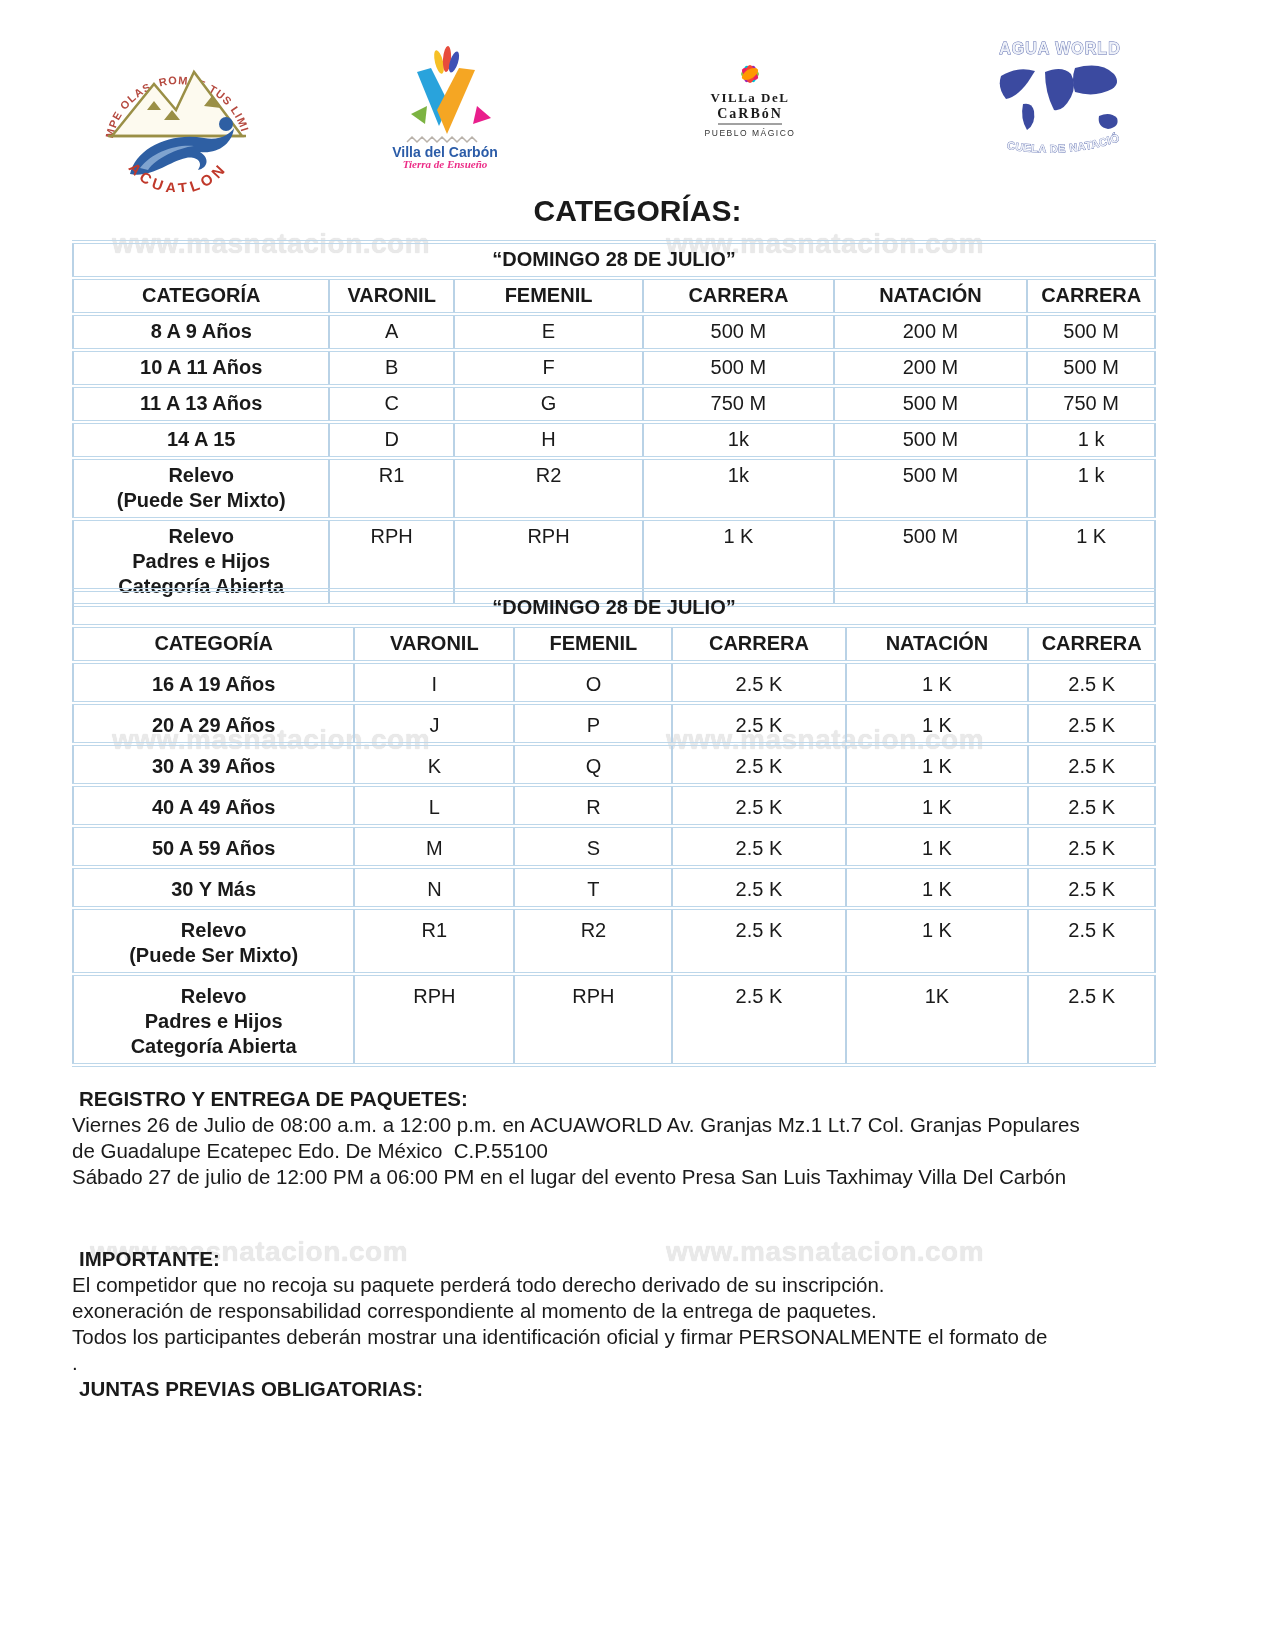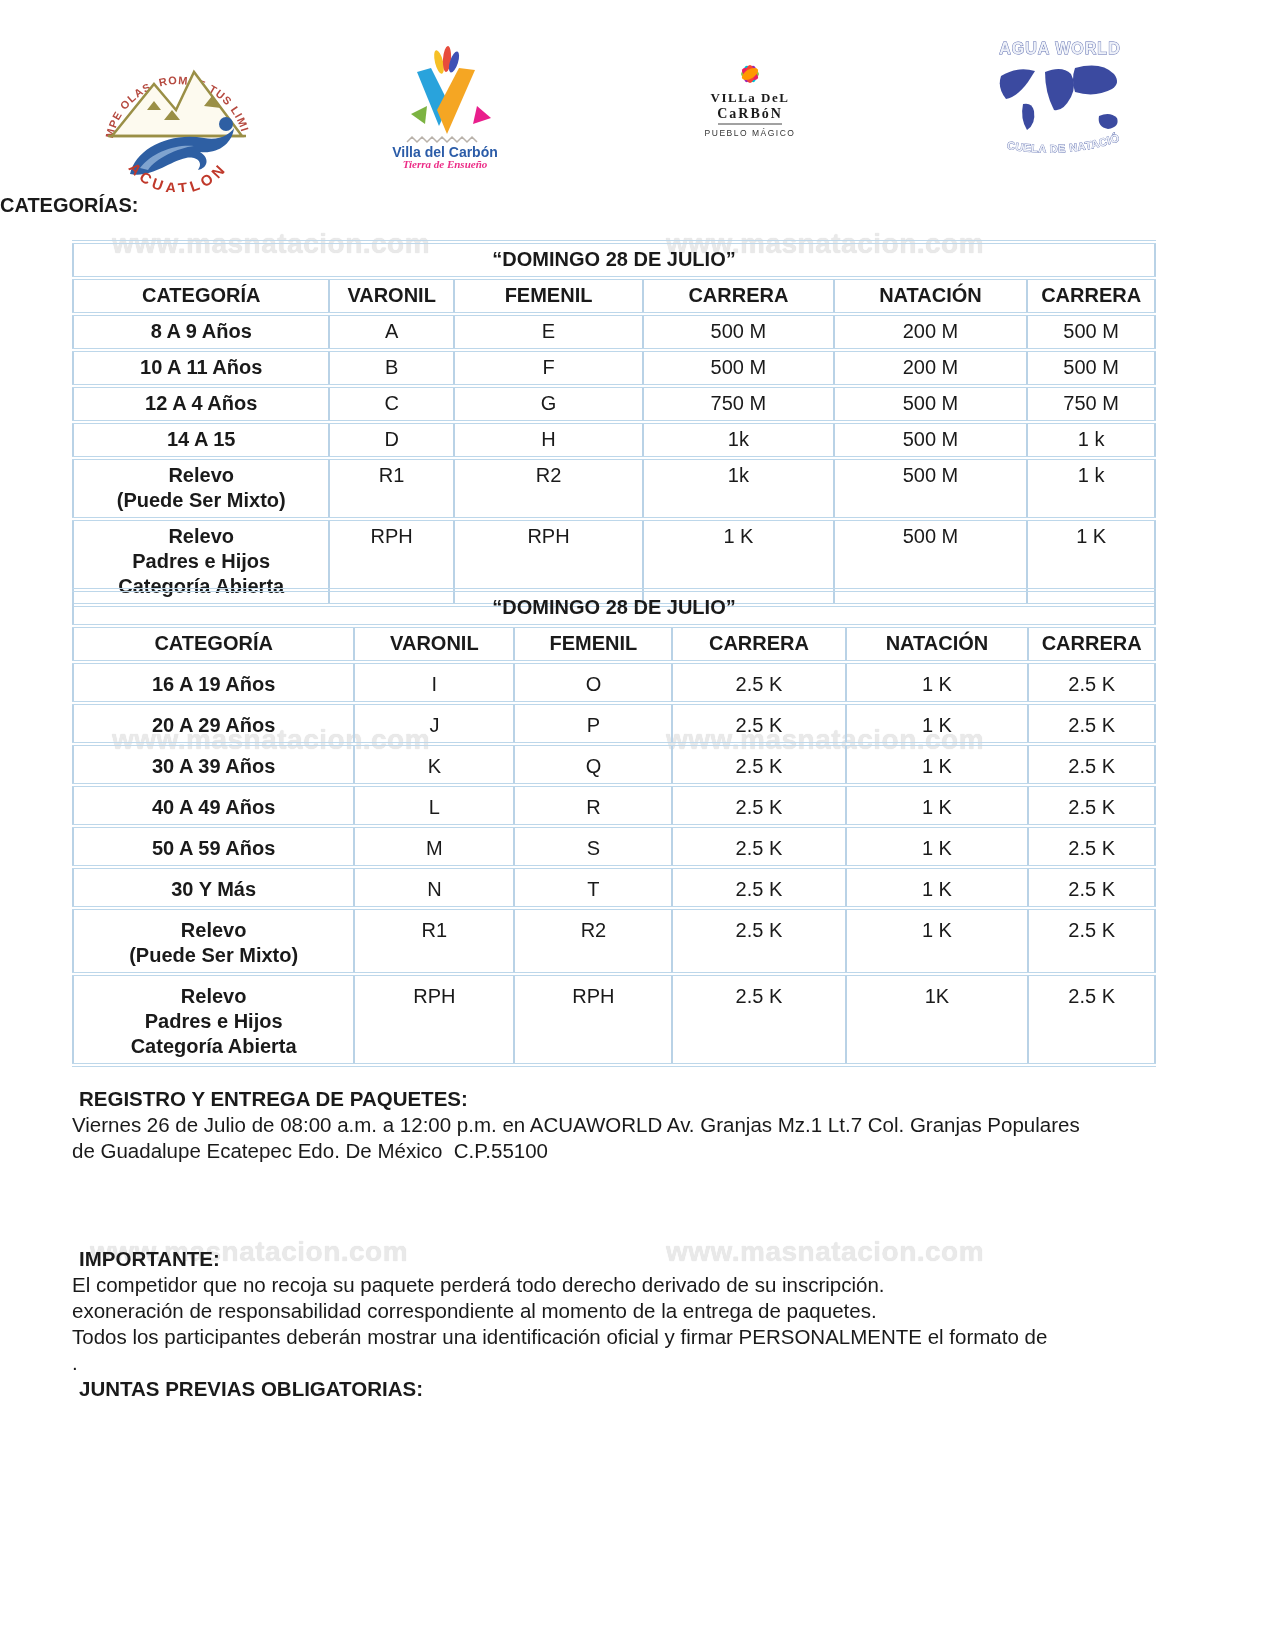--- a/index.html
+++ b/index.html
@@ -24,22 +24,22 @@
     text-shadow:0 0 1px #d8d8d8;
     white-space:nowrap;
     user-select:none;
   }
   
   .logo { position:absolute; z-index:1; }
   
   .page-title {
     position:absolute; z-index:1;
     top:194px; left:0; width:100%;
-    text-align:left;
-    font-size:20px; font-weight:bold;
+    text-align:center;
+    font-size:30px; font-weight:bold;
   }
   
   table.cat-table {
     position:absolute; z-index:1;
     left:72px; width:1084px;
     border-collapse:collapse;
     table-layout:fixed;
     background:transparent;
     font-size:20px;
   }
@@ -206,21 +206,21 @@
             <div>10 A 11 Años</div>
           </td>
           <td>B</td>
           <td>F</td>
           <td>500 M</td>
           <td>200 M</td>
           <td>500 M</td>
         </tr>
         <tr>
           <td class="cat">
-            <div>12 A 4 Años</div>
+            <div>11 A 13 Años</div>
           </td>
           <td>C</td>
           <td>G</td>
           <td>750 M</td>
           <td>500 M</td>
           <td>750 M</td>
         </tr>
         <tr>
           <td class="cat">
             <div>14 A 15</div>
@@ -363,20 +363,21 @@
           <td>1K</td>
           <td>2.5 K</td>
         </tr>
       </tbody>
   </table>
 
   <div class="text-block" id="registro-block">
     <div class="heading">REGISTRO Y ENTREGA DE PAQUETES:</div>
     <div class="line">Viernes 26 de Julio de 08:00 a.m. a 12:00 p.m. en ACUAWORLD Av. Granjas Mz.1 Lt.7 Col. Granjas Populares</div>
     <div class="line">de Guadalupe Ecatepec Edo. De México  C.P.55100</div>
+    <div class="line">Sábado 27 de julio de 12:00 PM a 06:00 PM en el lugar del evento Presa San Luis Taxhimay Villa Del Carbón</div>
   </div>
 
   <div class="text-block" id="importante-block">
     <div class="heading">IMPORTANTE:</div>
     <div class="line">El competidor que no recoja su paquete perderá todo derecho derivado de su inscripción.</div>
     <div class="line">exoneración de responsabilidad correspondiente al momento de la entrega de paquetes.</div>
     <div class="line">Todos los participantes deberán mostrar una identificación oficial y firmar PERSONALMENTE el formato de</div>
     <div class="line">.</div>
     <div class="heading">JUNTAS PREVIAS OBLIGATORIAS:</div>
   </div>

